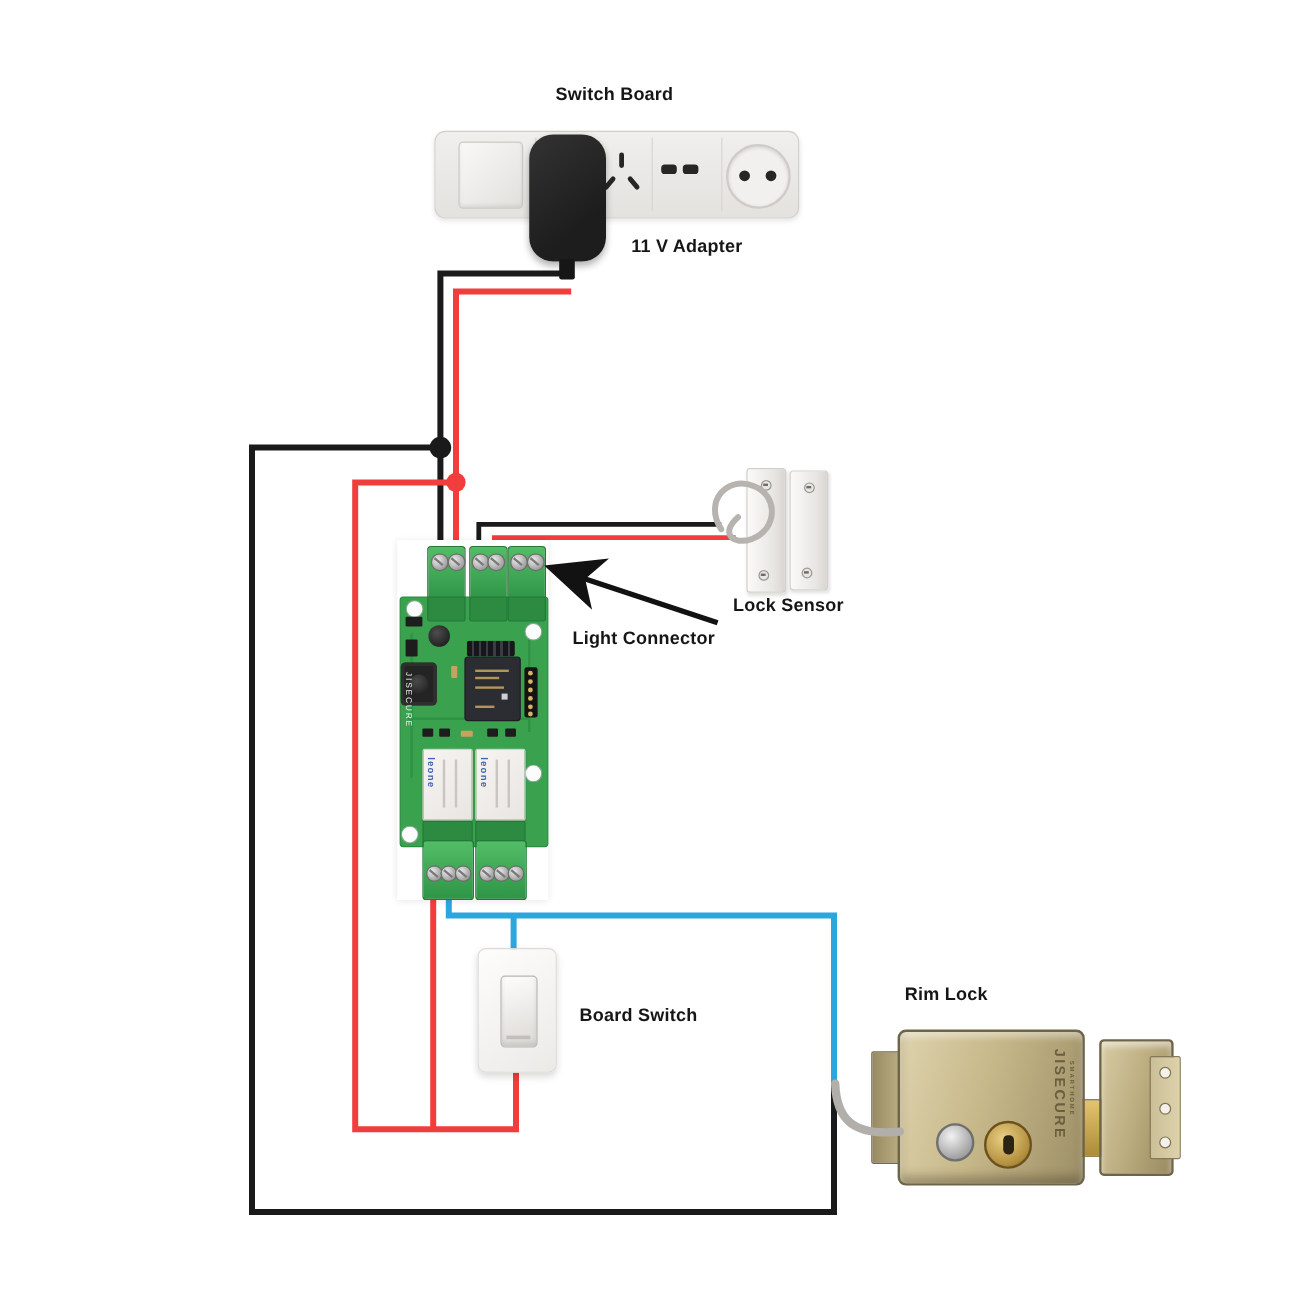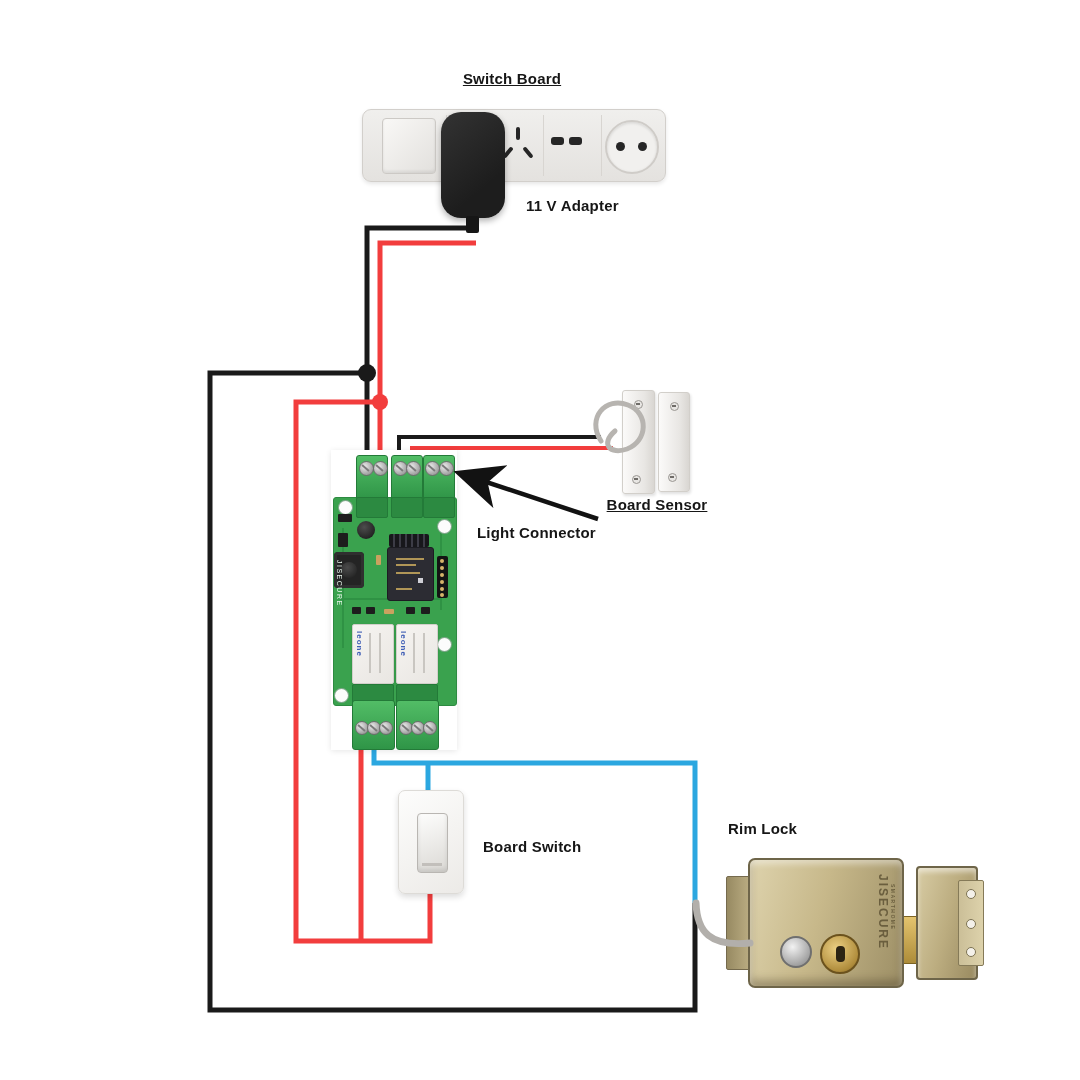--- a/index.html
+++ b/index.html
@@ -6,21 +6,21 @@
   .canvas{position:relative;width:1080px;height:1080px;background:#ffffff;overflow:hidden;
           font-family:"Liberation Sans", sans-serif;}
   .abs{position:absolute;}
   
   #wire-layer{position:absolute;left:0;top:0;z-index:1;}
   #component-layer{position:absolute;left:0;top:0;width:100%;height:100%;z-index:2;}
   #arrow-layer{position:absolute;left:0;top:0;z-index:3;}
   #label-layer{position:absolute;left:0;top:0;width:100%;height:100%;z-index:4;pointer-events:none;}
   
   .lbl{position:absolute;font-weight:700;font-size:15px;color:#161616;white-space:nowrap;letter-spacing:.2px;}
-  .lbl.center{transform:translateX(-50%);text-decoration:underline;}
+  .lbl.center{transform:translateX(-50%);}
   
   .switchboard{left:362px;top:109px;width:302px;height:71px;background:linear-gradient(#f0efed,#e4e2df);
       border:1px solid #d2cfcb;border-radius:9px;box-shadow:0 2px 4px rgba(0,0,0,.10);}
   .sb-divider{position:absolute;top:5px;bottom:5px;width:1px;background:#d8d5d1;}
   .sb-rocker{position:absolute;left:19px;top:8px;width:52px;height:54px;border-radius:4px;
       background:linear-gradient(135deg,#f9f8f6,#e2e0dd);border:1px solid #ccc9c5;
       box-shadow:inset 0 -2px 3px rgba(0,0,0,.08);}
   .slot-v{position:absolute;width:4px;height:13px;background:#262626;border-radius:2px;}
   .slot-a{position:absolute;width:4px;height:13px;background:#262626;border-radius:2px;}
   .slot-flat{position:absolute;width:13px;height:8px;background:#262626;border-radius:3px;}
@@ -260,19 +260,19 @@
       </marker>
     </defs>
     <path d="M601,441 C586,418 606,396 628,405 C649,413 648,441 627,449 C610,455 600,444 615,431" fill="none" stroke="#b7b4b0" stroke-width="5" stroke-linecap="round"></path>
     <path d="M696,903 C697,932 710,947 750,943" fill="none" stroke="#b2afab" stroke-width="7" stroke-linecap="round"></path>
     <line x1="598" y1="519" x2="462" y2="474" stroke="#121212" stroke-width="4.5" marker-end="url(#ah)"></line>
   </svg>
 
   <div id="label-layer">
     <div class="lbl center" style="left:512px;top:70px">Switch Board</div>
     <div class="lbl" style="left:526px;top:197px">11 V Adapter</div>
-    <div class="lbl center" style="left:657px;top:496px">Board Sensor</div>
+    <div class="lbl center" style="left:657px;top:496px">Lock Sensor</div>
     <div class="lbl" style="left:477px;top:524px">Light Connector</div>
     <div class="lbl" style="left:483px;top:838px">Board Switch</div>
-    <div class="lbl" style="left:728px;top:820px">Rim Lock</div>
+    <div class="lbl" style="left:754px;top:820px">Rim Lock</div>
   </div>
 
 </div>
 
 </body></html>

